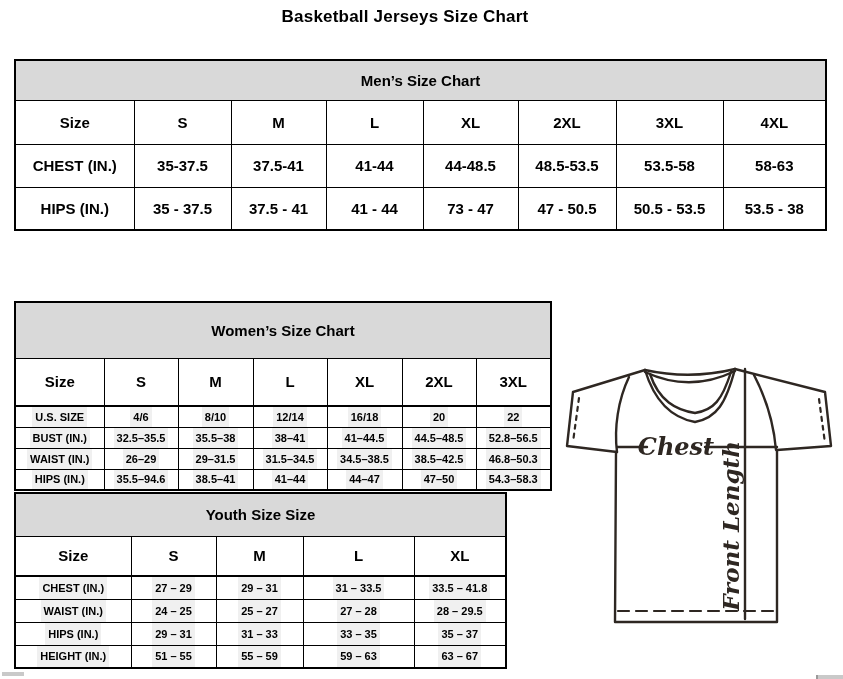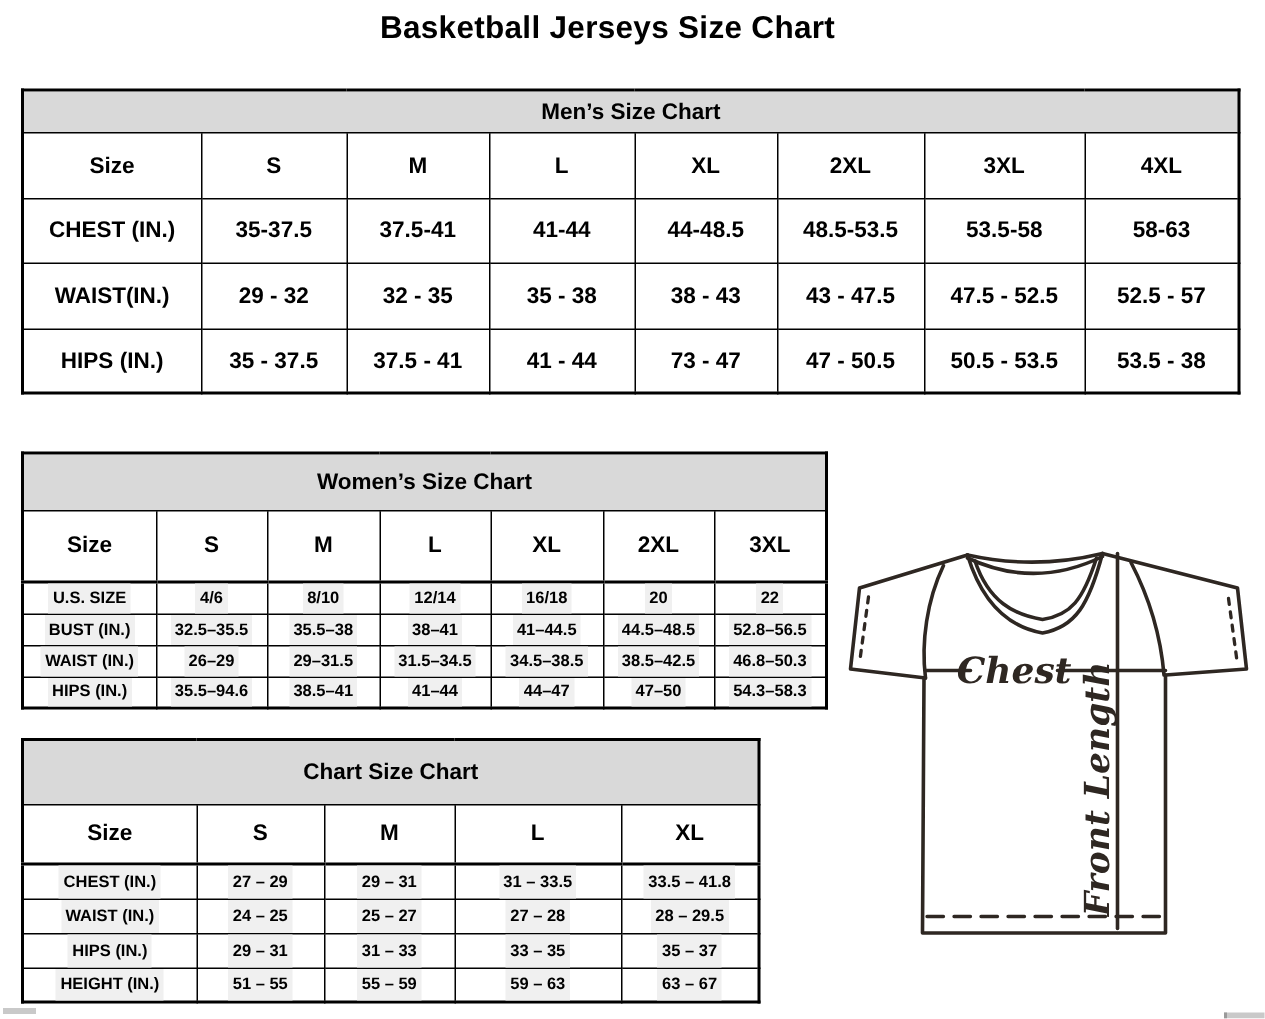--- a/index.html
+++ b/index.html
@@ -10,42 +10,42 @@
     --hl:#f0f0f0;
   }
   html,body{margin:0;padding:0}
   body{
     width:843px;height:679px;position:relative;overflow:hidden;
     background:#ffffff;color:var(--ink);
     font-family:"Liberation Sans",sans-serif;
   }
   .page-title{
     position:absolute;top:7px;left:0;width:810px;text-align:center;
-    font-size:21px;font-weight:bold;letter-spacing:.2px;
+    font-size:17px;font-weight:bold;letter-spacing:.2px;
   }
   table.chart{
     position:absolute;border-collapse:collapse;table-layout:fixed;
     background:#fff;border:2px solid var(--border);
   }
   table.chart td{
     border:1px solid var(--border);text-align:center;vertical-align:middle;
     padding:0;font-weight:bold;overflow:hidden;white-space:nowrap;
   }
   tr.band td{background:var(--header-bg);font-size:15px}
   
   .mens{left:14px;top:59px;width:811px}
   .mens td{font-size:15px}
-  .mens tr.band{height:28px}
+  .mens tr.band{height:40px}
   .mens tr.sizes{height:44px}
   .mens tr.r0{height:43px}
   .mens tr.r1{height:44px}
   .mens tr.r2{height:43px}
   
   .womens{left:14px;top:301px;width:536px}
-  .womens tr.band{height:38px}
+  .womens tr.band{height:56px}
   .womens tr.sizes{height:48px}
   .womens tr.sizes td{font-size:15px;border-bottom:2px solid var(--border)}
   .womens tr.data{height:21px}
   .womens tr.data td{font-size:11px}
   
   .youth{left:14px;top:492px;width:491px}
   .youth tr.band{height:43px}
   .youth tr.sizes{height:40px}
   .youth tr.sizes td{font-size:15px;border-bottom:2px solid var(--border)}
   .youth tr.data{height:23px}
@@ -92,30 +92,20 @@
   <tr class="r0">
     <td>CHEST (IN.)</td>
     <td>35-37.5</td>
     <td>37.5-41</td>
     <td>41-44</td>
     <td>44-48.5</td>
     <td>48.5-53.5</td>
     <td>53.5-58</td>
     <td>58-63</td>
   </tr>
-  <tr class="r1">
-    <td>WAIST(IN.)</td>
-    <td>29 - 32</td>
-    <td>32 - 35</td>
-    <td>35 - 38</td>
-    <td>38 - 43</td>
-    <td>43 - 47.5</td>
-    <td>47.5 - 52.5</td>
-    <td>52.5 - 57</td>
-  </tr>
   <tr class="r2">
     <td>HIPS (IN.)</td>
     <td>35 - 37.5</td>
     <td>37.5 - 41</td>
     <td>41 - 44</td>
     <td>73 - 47</td>
     <td>47 - 50.5</td>
     <td>50.5 - 53.5</td>
     <td>53.5 - 38</td>
   </tr>
@@ -187,21 +177,21 @@
 <table class="chart youth">
   <colgroup>
     <col style="width:116px">
       <col style="width:85px">
       <col style="width:87px">
       <col style="width:111px">
       <col style="width:92px">
   </colgroup>
   <tbody>
       <tr class="band">
-        <td colspan="5">Chart Size Chart</td>
+        <td colspan="5">Youth Size Size</td>
       </tr>
   <tr class="sizes">
     <td>Size</td>
     <td>S</td>
     <td>M</td>
     <td>L</td>
     <td>XL</td>
   </tr>
   <tr class="data">
     <td><span class="hl">CHEST (IN.)</span></td>

